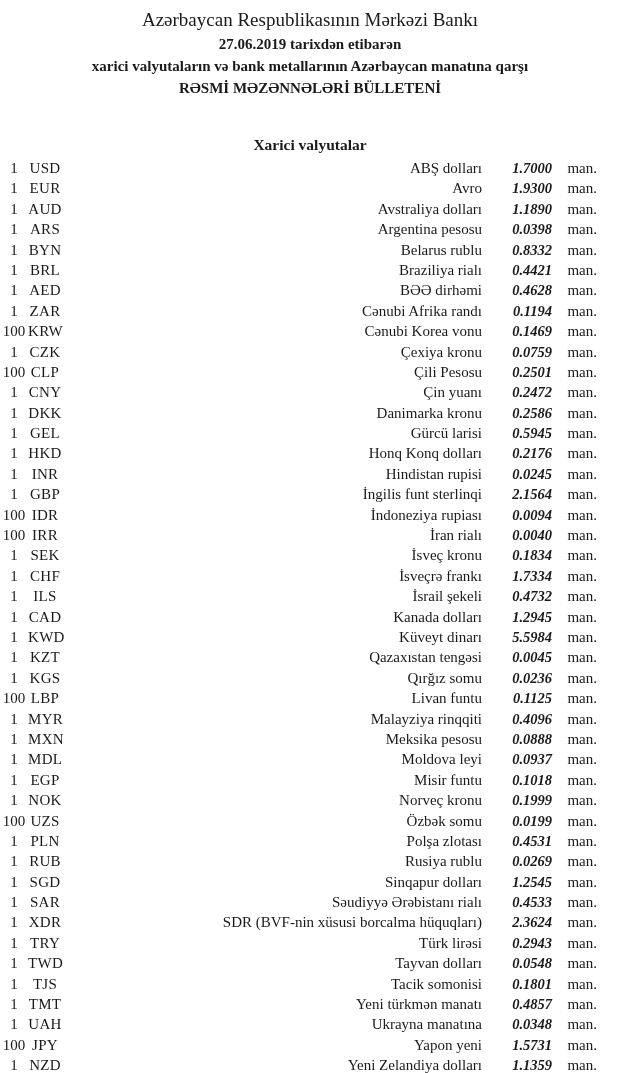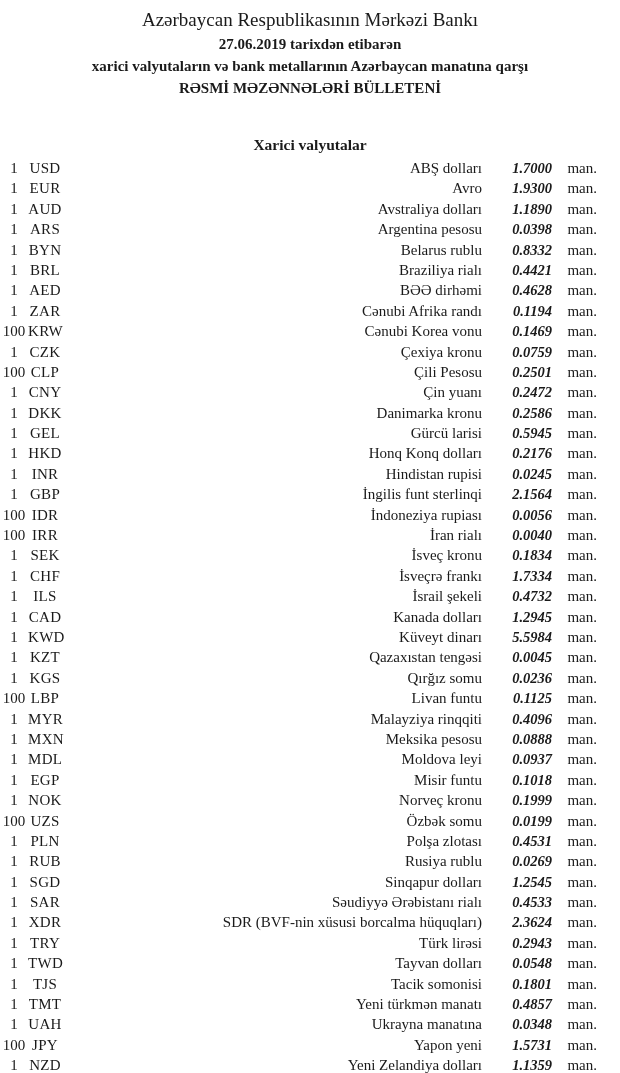--- a/index.html
+++ b/index.html
@@ -207,21 +207,21 @@
     <span class="code">GBP</span>
     <span class="name">İngilis funt sterlinqi</span>
     <span class="rate">2.1564</span>
     <span class="unit">man.</span>
   </div>
 
   <div class="row">
     <span class="qty">100</span>
     <span class="code">IDR</span>
     <span class="name">İndoneziya rupiası</span>
-    <span class="rate">0.0056</span>
+    <span class="rate">0.0094</span>
     <span class="unit">man.</span>
   </div>
 
   <div class="row">
     <span class="qty">100</span>
     <span class="code">IRR</span>
     <span class="name">İran rialı</span>
     <span class="rate">0.0040</span>
     <span class="unit">man.</span>
   </div>

